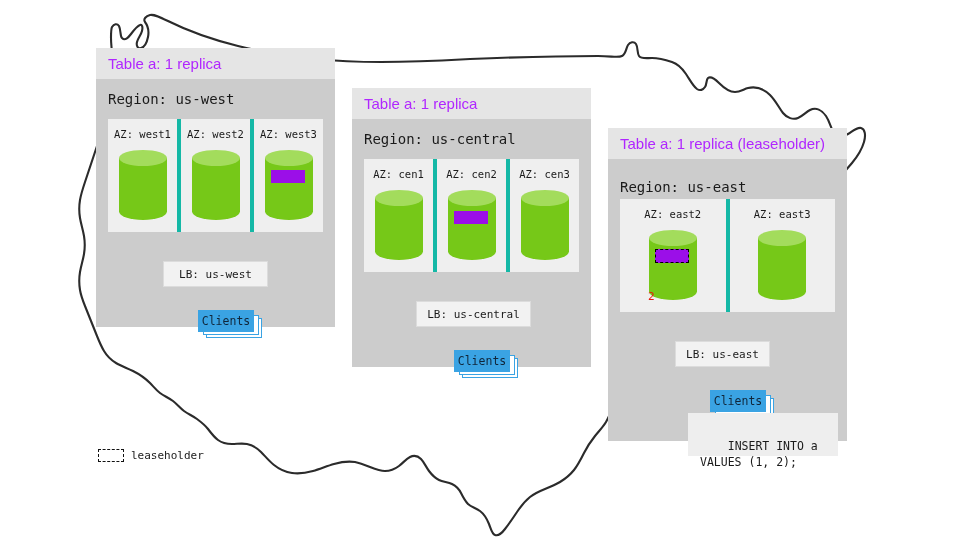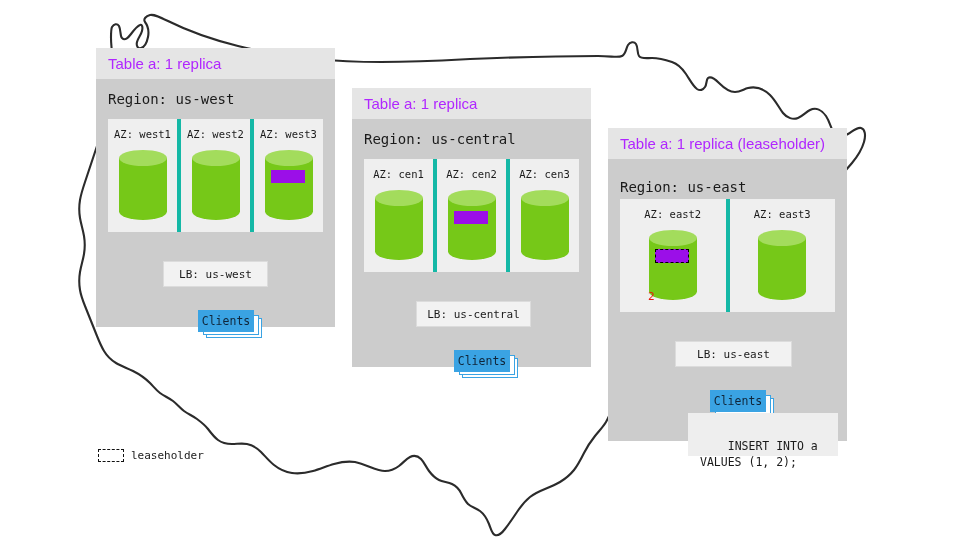--- a/index.html
+++ b/index.html
@@ -322,21 +322,21 @@
           </div>
         </div>
         <div class="az-col">
           <div class="az-label">AZ: east3</div>
           <div class="cyl" style="width:48px;height:70px;">
             <div class="body" style="top:8px;height:62px;"></div>
             <div class="top" style="height:16px;"></div>
           </div>
         </div>
       </div>
-      <div class="lb-box" style="left:67px;top:182px;width:117px;height:26px;">
+      <div class="lb-box" style="left:67px;top:182px;width:95px;height:26px;">
         <span>LB: us-east</span>
       </div>
       <div class="clients" style="left:87px;top:231px;width:68px;height:30px;">
         <div class="sheet" style="left:8px;top:8px;width:56px;height:20px;"></div>
         <div class="sheet" style="left:5px;top:5px;width:56px;height:20px;"></div>
         <div class="front" style="width:56px;height:22px;">
           <span>Clients</span>
         </div>
       </div>
     </div>

